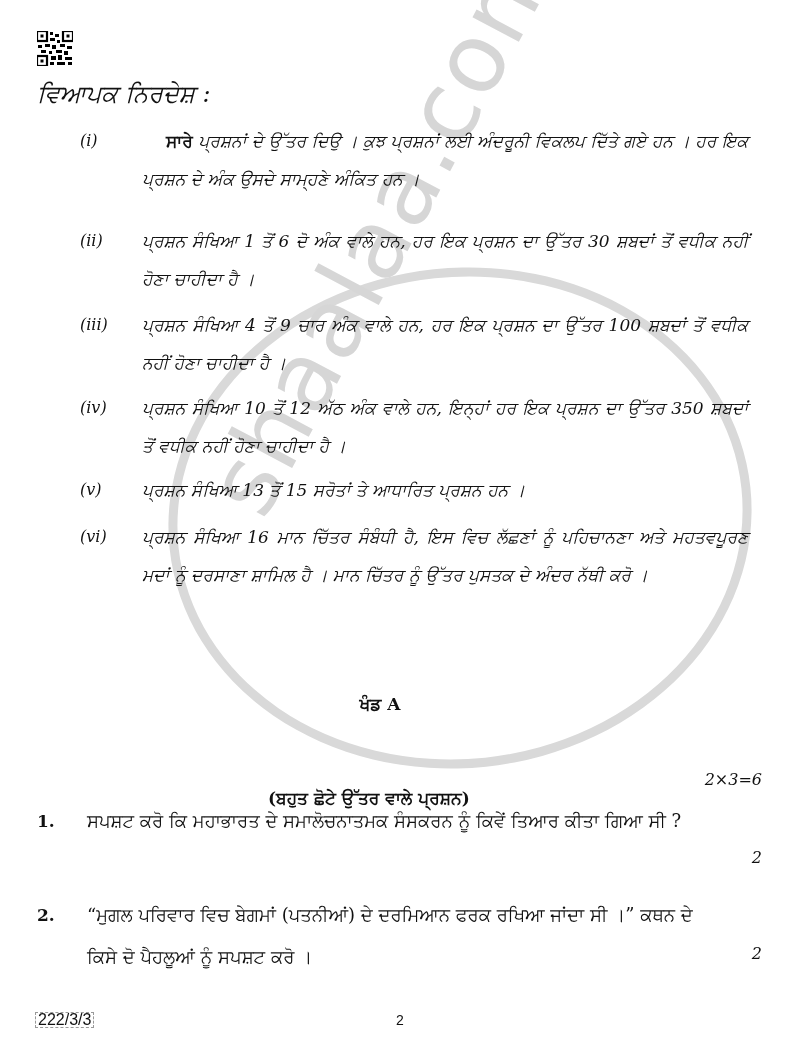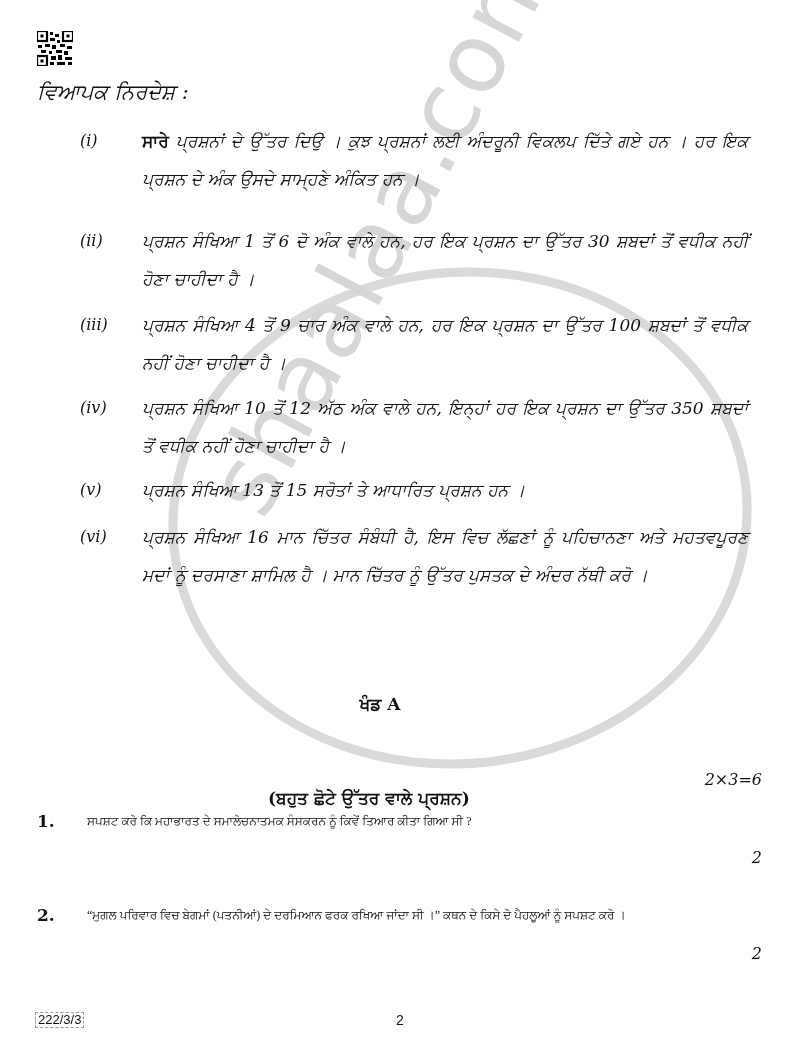--- a/index.html
+++ b/index.html
@@ -5,38 +5,38 @@
   html, body { margin:0; padding:0; background:#ffffff; }
   body { width:800px; height:1060px; position:relative; overflow:hidden;
          font-family:"DejaVu Serif", serif; color:#111; }
   .watermark-ellipse { position:absolute; left:168px; top:268px; width:584px; height:500px;
          border:9px solid #d9d9d9; border-radius:50%; transform:rotate(-6deg); box-sizing:border-box; }
   .watermark-text { position:absolute; left:185px; top:480px; font-family:"DejaVu Sans", sans-serif;
          font-size:96px; color:#d6d6d6; transform:rotate(-62deg); transform-origin:left top;
          letter-spacing:2px; white-space:nowrap; }
   .content { position:absolute; left:0; top:0; width:800px; height:1060px; }
   .qr { position:absolute; left:37px; top:31px; width:36px; height:35px; }
-  .heading { position:absolute; left:37px; top:80px; font-size:21px; font-style:italic; }
+  .heading { position:absolute; left:37px; top:80px; font-size:24px; font-style:italic; }
   .inst { position:absolute; left:80px; width:668px; }
   .inst .num { position:absolute; left:0; top:0; font-style:italic; font-size:16px; }
   .inst .text { position:absolute; left:62px; width:606px; font-size:17px; font-style:italic;
          line-height:38px; text-align:justify; text-align-last:left; }
   .inst .num { line-height:38px; }
   .section-title { position:absolute; left:0; width:760px; text-align:center; font-weight:bold; font-size:17px; }
   .section-sub { position:absolute; left:268px; font-size:17px; font-weight:bold;margin-top:44px; }
   .marks-total { position:absolute; right:38px; font-style:italic; font-size:16px;margin-top:24px; }
   .q { position:absolute; left:37px; width:725px; }
   .q .qnum { position:absolute; left:0; top:0; font-weight:bold; font-size:17px; line-height:42px; }
-  .q .qtext { position:absolute; left:50px; width:630px; font-size:12px; line-height:42px;font-family:Liberation Serif, serif; }
+  .q .qtext { position:absolute; left:50px; width:630px; font-size:18px; line-height:42px; }
   .q .qmark { position:absolute; right:0; font-style:italic; font-size:16px; }
   .footer-code { position:absolute; left:35px; top:1012px; font-family:"Liberation Sans", sans-serif;
-         font-size:13px; border:1px dashed #999; padding:0 2px; line-height:14px; }
+         font-size:16px; border:1px dashed #999; padding:0 2px; line-height:14px; }
   .footer-page { position:absolute; left:396px; top:1012px; font-family:"Liberation Sans", sans-serif; font-size:14px; }
   .footer-visit { position:absolute; left:20px; top:1025px; font-family:"Liberation Sans", sans-serif; font-size:19px; }
-  b.hl { font-style:normal; font-weight:bold; }
+  b.hl { font-style:normal; font-weight:bold;margin-left:24px; }
 </style>
 </head>
 <body>
 
 <div class="watermark-ellipse"></div>
 <div class="watermark-text">shaalaa.com</div>
 
 <div class="content">
 
   <svg class="qr" viewBox="0 0 36 35">

